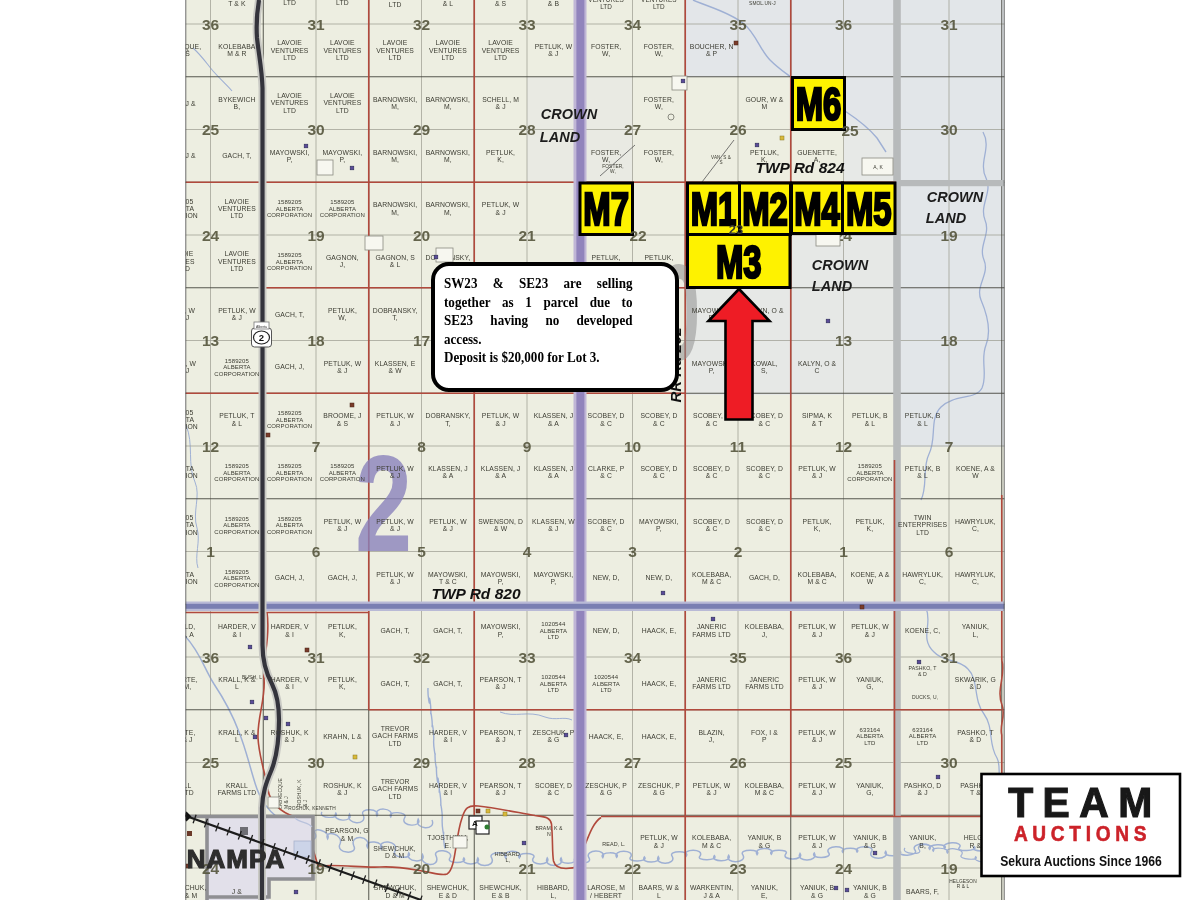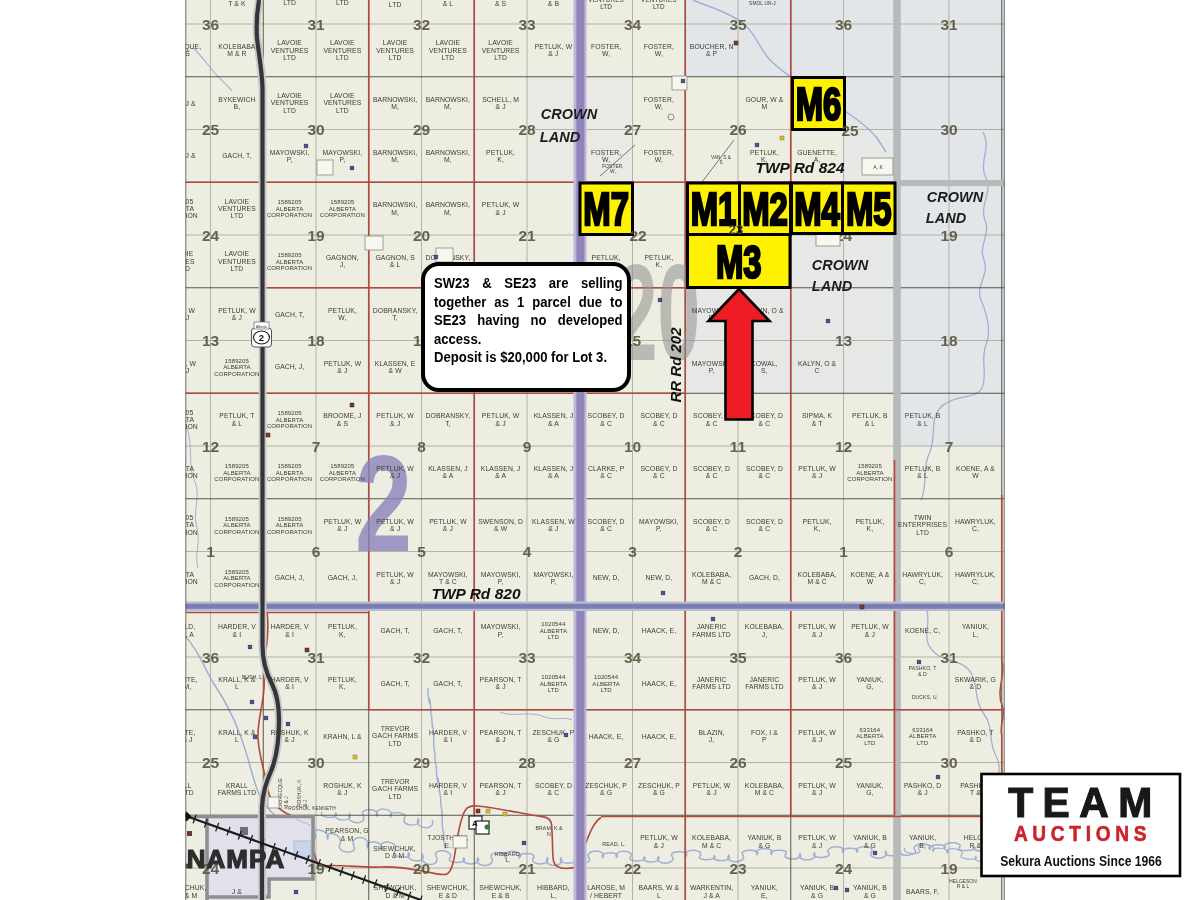--- a/index.html
+++ b/index.html
@@ -1,17 +1,17 @@
 <!DOCTYPE html>
 <html><head><meta charset="utf-8"><title>Map</title>
 <style>
 html,body{margin:0;padding:0;width:1200px;height:900px;overflow:hidden;background:#fff;font-family:"Liberation Sans",sans-serif;}
 #stage{position:relative;width:1200px;height:900px;}
 svg{display:block;font-family:"Liberation Sans",sans-serif;position:absolute;left:0;top:0;}
-#callout{position:absolute;left:421px;top:262px;width:210px;height:130px;background:#fff;border:4.5px solid #000;border-radius:18px;box-sizing:border-box;}
+#callout{position:absolute;left:431px;top:262px;width:248px;height:130px;background:#fff;border:4.5px solid #000;border-radius:18px;box-sizing:border-box;font-family:Liberation Serif, serif;}
 #callout .ln{position:absolute;left:9px;width:206px;transform:scaleX(0.915);transform-origin:0 0;font-size:14.3px;font-weight:bold;color:#000;white-space:nowrap;}
 #callout .j{display:flex;justify-content:space-between;}
 </style></head>
 <body>
 <div id="stage">
 
 <svg width="1200" height="900" viewBox="0 0 1200 900">
 <defs>
         <clipPath id="mapclip">
           <rect x="185.5" y="0" width="819" height="900"></rect>

